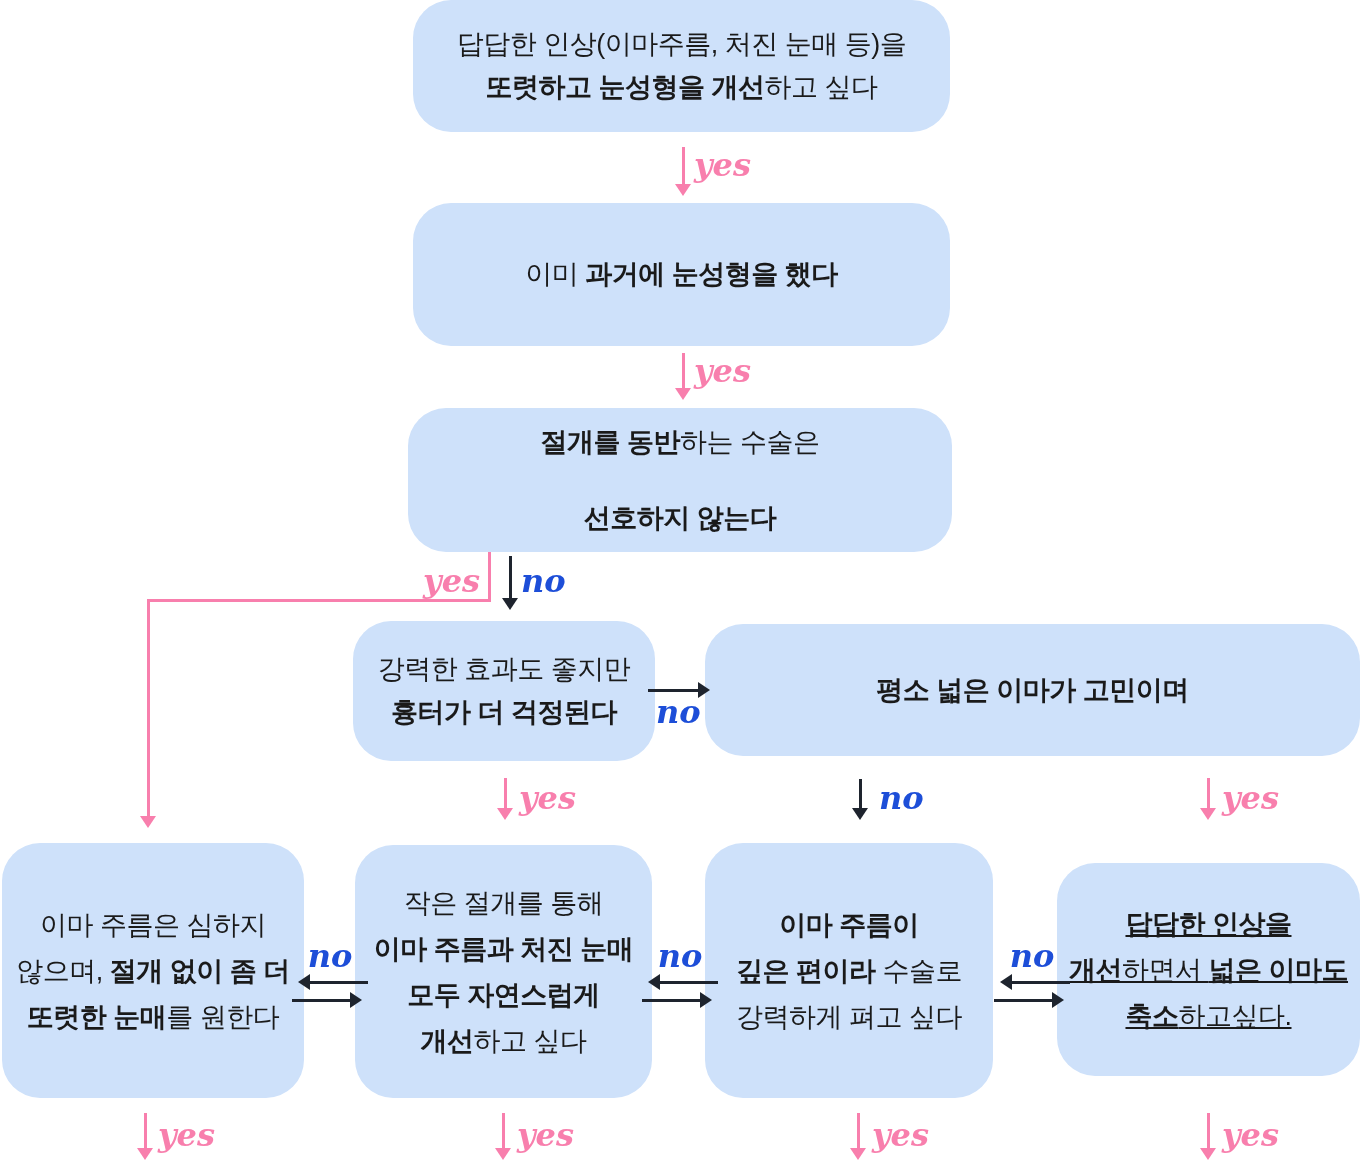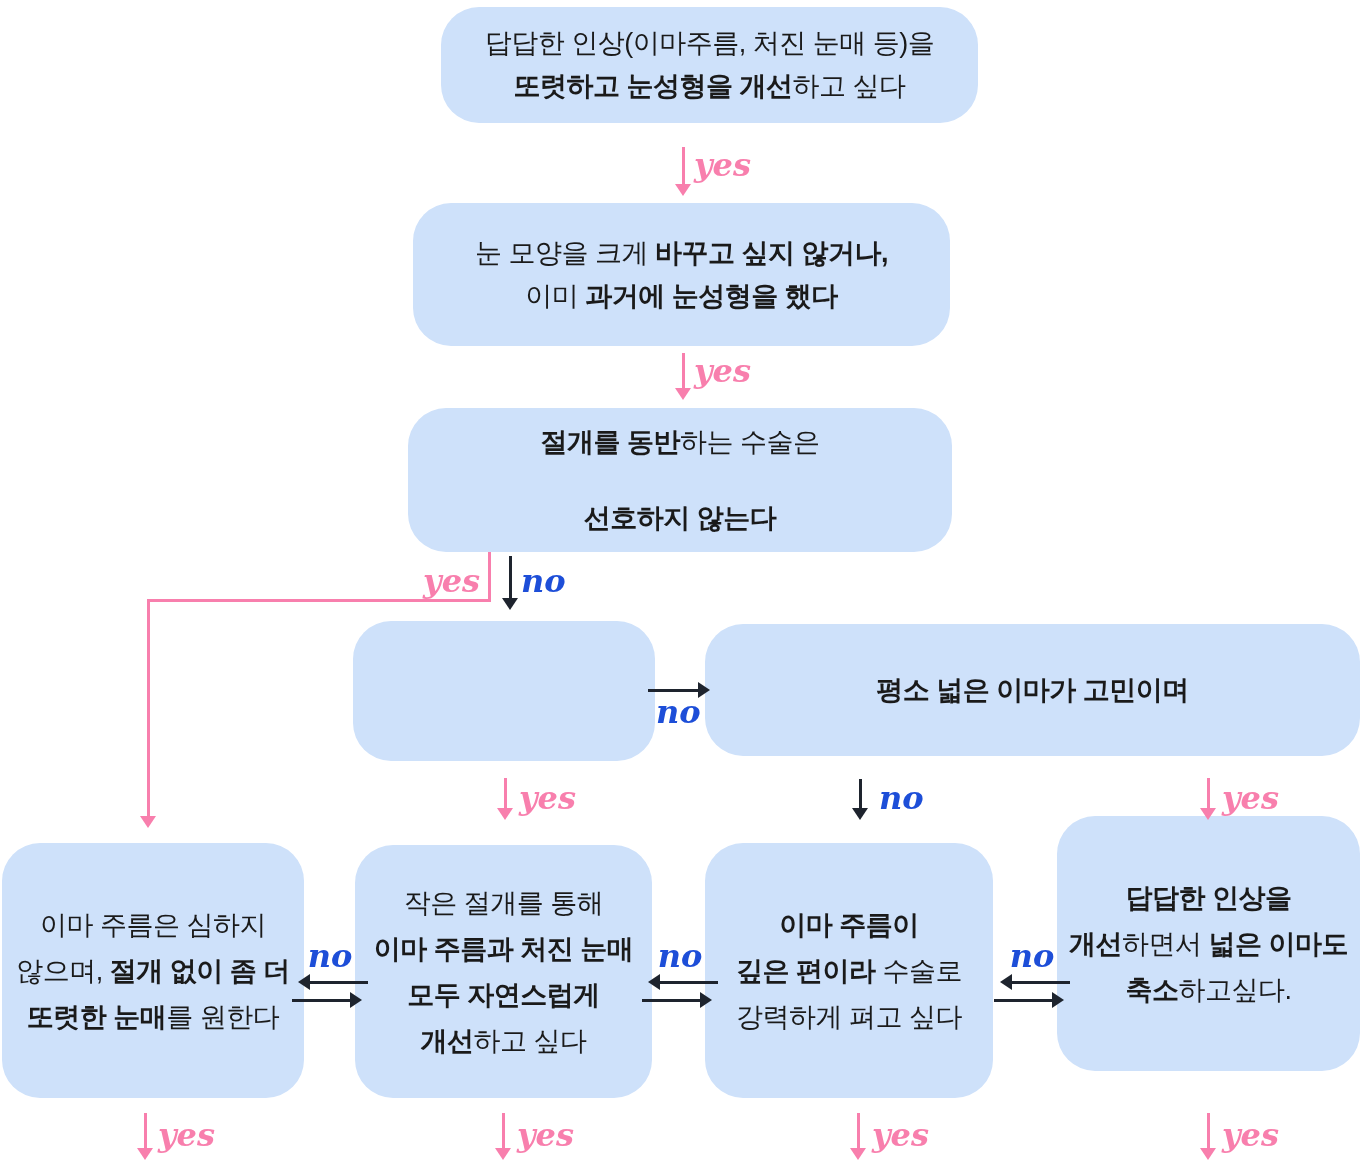--- a/index.html
+++ b/index.html
@@ -38,36 +38,37 @@
   .harrow.right .ahead{right:0;border-left:12px solid #1e242e;}
   .harrow.left .aline{left:11px;right:0;}
   .harrow.left .ahead{left:0;border-right:12px solid #1e242e;}
   .pseg{position:absolute;background:#f87fad;}
 </style>
 </head>
 <body>
 
 <div id="canvas">
 
-  <div class="box" style="left:413px;top:7px;width:537px;height:116px;margin-left:28px;">
+  <div class="box" style="left:413px;top:0;width:537px;height:132px;">
     <div class="ln"><span class="sn">답답한 인상(이마주름, 처진 눈매 등)을</span></div>
     <div class="ln"><span class="sb">또렷하고 눈성형을 개선</span><span class="sn">하고 싶다</span></div>
   </div>
 
   <div class="box" style="left:413px;top:203px;width:537px;height:143px;">
-    <div class="ln"><span class="sn">눈 모양을 크게 </span><span class="sb">바꾸고 싶지 않거나,</span></div>
     <div class="ln"><span class="sn">이미 </span><span class="sb">과거에 눈성형을 했다</span></div>
   </div>
 
   <div class="box" style="left:408px;top:408px;width:544px;height:144px;gap:33px;">
     <div class="ln"><span class="sb">절개를 동반</span><span class="sn">하는 수술은</span></div>
     <div class="ln"><span class="sb">선호하지 않는다</span></div>
   </div>
 
   <div class="box" style="left:353px;top:621px;width:302px;height:140px;">
+    <div class="ln"><span class="sn">강력한 효과도 좋지만</span></div>
+    <div class="ln"><span class="sb">흉터가 더 걱정된다</span></div>
   </div>
 
   <div class="box" style="left:705px;top:624px;width:655px;height:132px;">
     <div class="ln"><span class="sb">평소 넓은 이마가 고민이며</span></div>
   </div>
 
   <div class="box bottom" style="left:2px;top:843px;width:302px;height:255px;">
     <div class="ln"><span class="sn">이마 주름은 심하지</span></div>
     <div class="ln"><span class="sn">않으며, </span><span class="sb">절개 없이 좀 더</span></div>
     <div class="ln"><span class="sb">또렷한 눈매</span><span class="sn">를 원한다</span></div>
@@ -79,21 +80,21 @@
     <div class="ln"><span class="sb">모두 자연스럽게</span></div>
     <div class="ln"><span class="sb">개선</span><span class="sn">하고 싶다</span></div>
   </div>
 
   <div class="box bottom" style="left:705px;top:843px;width:288px;height:255px;">
     <div class="ln"><span class="sb">이마 주름이</span></div>
     <div class="ln"><span class="sb">깊은 편이라</span><span class="sn"> 수술로</span></div>
     <div class="ln"><span class="sn">강력하게 펴고 싶다</span></div>
   </div>
 
-  <div class="box bottom" style="left:1057px;top:816px;width:303px;height:255px;">
+  <div class="box bottom" style="left:1057px;top:863px;width:303px;height:213px;text-decoration:underline;">
     <div class="ln"><span class="sb">답답한 인상을</span></div>
     <div class="ln"><span class="sb">개선</span><span class="sn">하면서 </span><span class="sb">넓은 이마도</span></div>
     <div class="ln"><span class="sb">축소</span><span class="sn">하고싶다.</span></div>
   </div>
 
   <div class="varrow pink" style="left:673px;top:147px;height:49px;">
       <i class="aline"></i>
       <i class="ahead"></i>
     </div>
   <span class="lbl yes" style="left:694px;top:150px;">yes</span>

